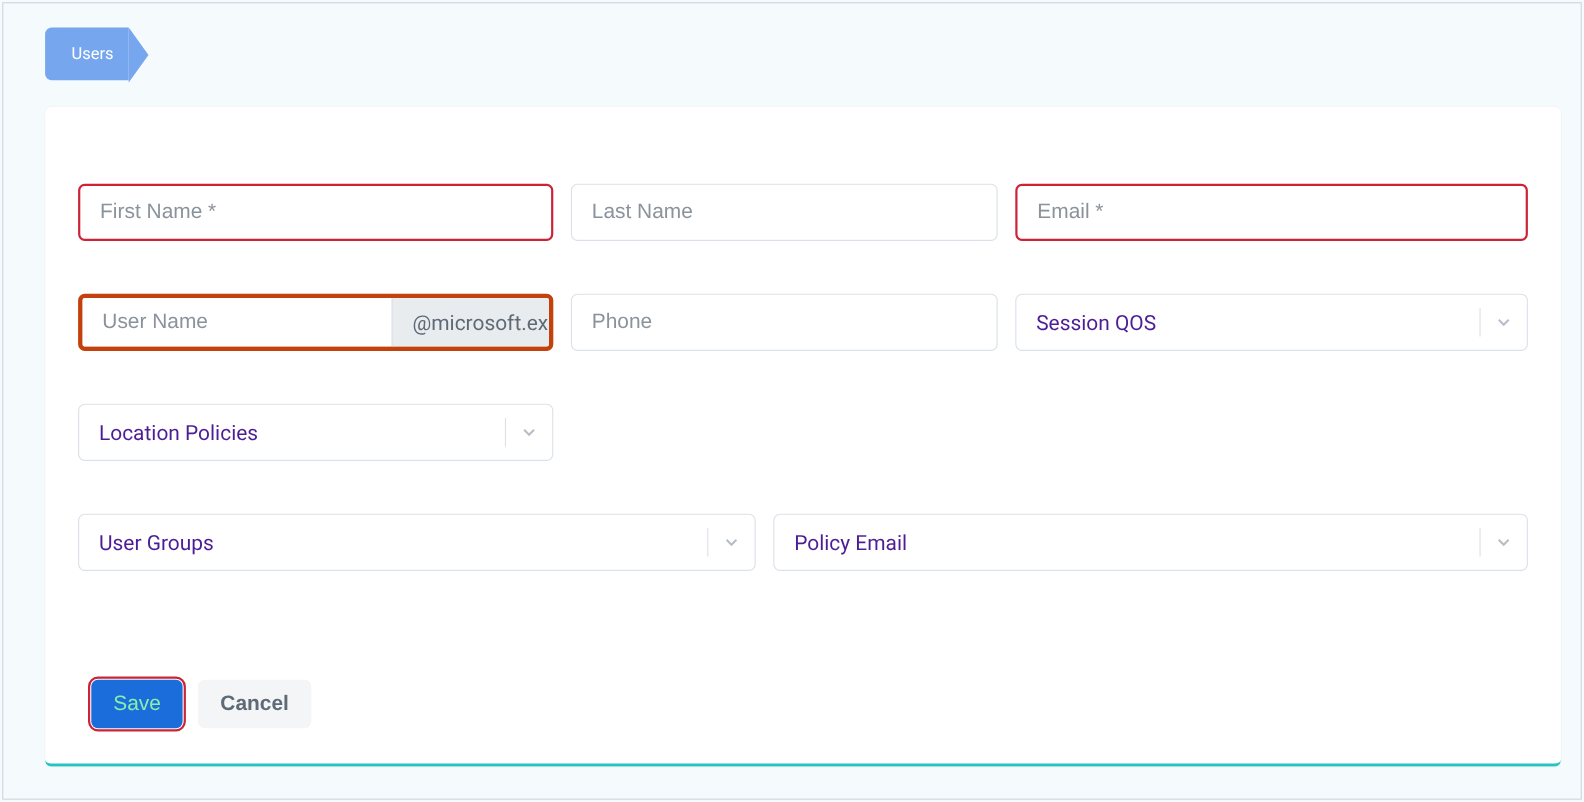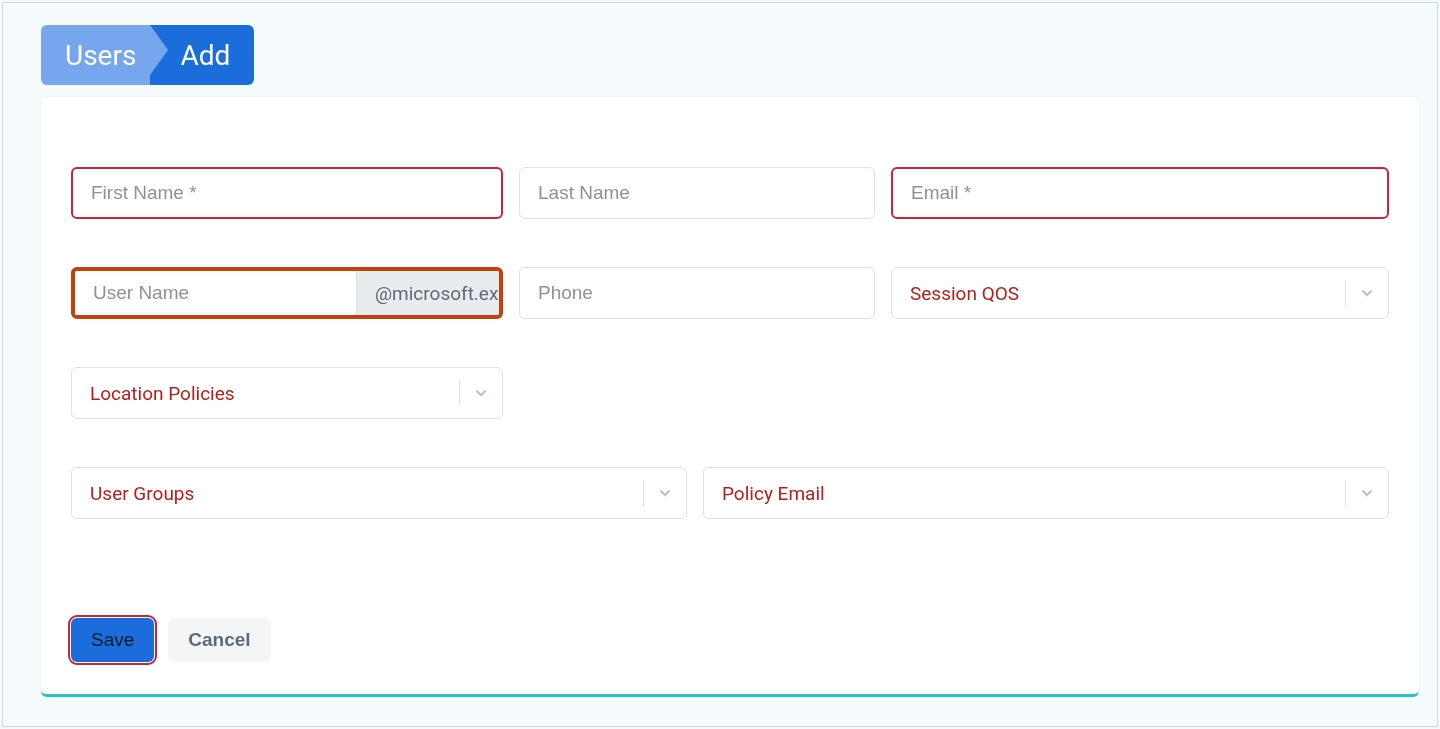--- a/index.html
+++ b/index.html
@@ -19,24 +19,24 @@
       display: flex;
       margin: 22px 0 0 38px;
       height: 50px;
       width: fit-content;
     }
     .crumb {
       display: flex;
       align-items: center;
       justify-content: center;
       color: #fff;
-      font-size: 28px;
+      font-size: 15px;
       padding: 0 24px;
       position: relative;
-      height: 60px;
+      height: 48px;
       text-align: right;
     }
     .crumb-users {
       background: #76a6ed;
       border-radius: 6px 0 0 6px;
       padding-right: 14px;
     }
     .crumb-users::after {
       content: "";
       position: absolute;
@@ -75,21 +75,21 @@
       height: 52px;
       display: flex;
       align-items: center;
       padding: 0 18px;
       font-size: 19px;
       color: #8a939c;
       background: #fff;
     }
     .field.invalid { border: 2px solid #cc2336; }
     .field.flex1 { flex: 1; }
-    .field.w430 { width: 356px; }
+    .field.w430 { width: 388px; }
     .field.w432 { width: 432px; }
     .field-input {
       border: none;
       outline: none;
       font-size: 19px;
       color: #1d4ed8;
       width: 100%;
       background: transparent;
     }
     .field-input::placeholder { color: #8a939c; }
@@ -154,42 +154,40 @@
       border-radius: 6px;
       font-size: 19px;
       display: flex;
       align-items: center;
       justify-content: center;
       cursor: pointer;
       border: none;
     }
     .btn-save {
       background: #1a6ddb;
-      color: #0f172a;
+      color: #86efac;
       outline: 2px solid #cc2336;
       outline-offset: 1px;
+      margin-left: 12px;
     }
     .btn-cancel {
       background: #f3f5f7;
       color: #5e6a76;
       font-weight: bold;
     }
-    .placeholder-text { color: #b91c1c; user-select: none; }
+    .placeholder-text { color: #4c1d95; user-select: none; }
   </style>
 </head>
 <body>
 
 <div class="outer">
 
   <div class="breadcrumb">
     <div class="crumb crumb-users">
       <span>Users</span>
-    </div>
-    <div class="crumb crumb-add">
-      <span>Add</span>
     </div>
   </div>
 
   <div class="card">
 
     <div class="row">
       <div class="field invalid w432">
         <input class="field-input" placeholder="First Name *" style="">
       </div>
       <div class="field w430">

